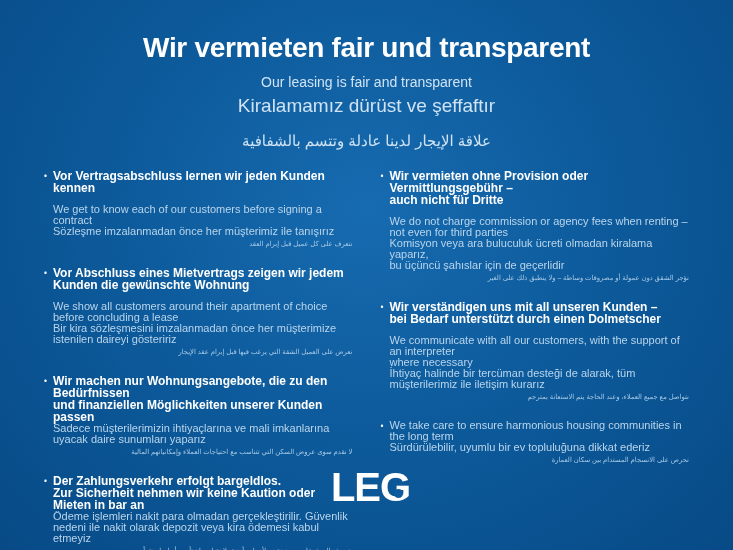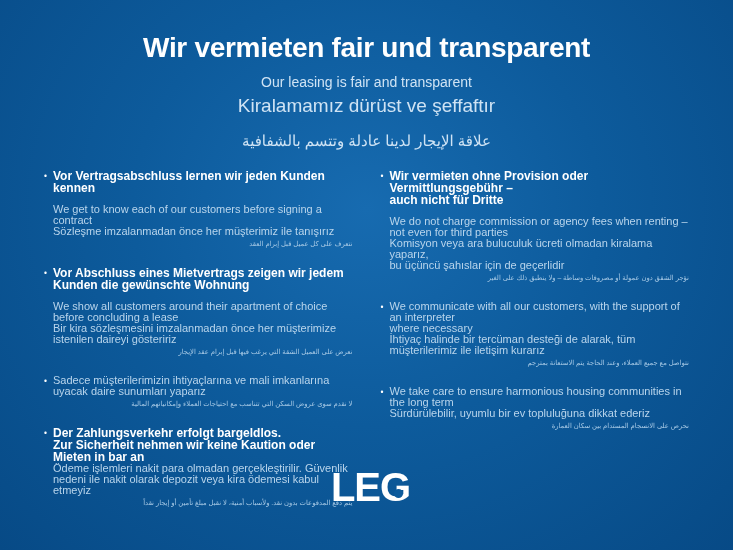--- a/index.html
+++ b/index.html
@@ -159,20 +159,21 @@
       <div class="item">
         <span class="bullet">•</span>
         <div class="line-de">Vor Abschluss eines Mietvertrags zeigen wir jedem<br>Kunden die gewünschte Wohnung</div>
         <div class="line-en">We show all customers around their apartment of choice before concluding a lease</div>
         <div class="line-tr">Bir kira sözleşmesini imzalanmadan önce her müşterimize istenilen daireyi gösteririz</div>
         <div class="line-ar">نعرض على العميل الشقة التي يرغب فيها قبل إبرام عقد الإيجار</div>
       </div>
 
       <div class="item">
         <span class="bullet">•</span>
+        <div class="line-de">Wir machen nur Wohnungsangebote, die zu den Bedürfnissen<br>und finanziellen Möglichkeiten unserer Kunden passen</div>
         <div class="line-tr">Sadece müşterilerimizin ihtiyaçlarına ve mali imkanlarına uyacak daire sunumları yaparız</div>
         <div class="line-ar">لا نقدم سوى عروض السكن التي تتناسب مع احتياجات العملاء وإمكانياتهم المالية</div>
       </div>
 
       <div class="item">
         <span class="bullet">•</span>
         <div class="line-de">Der Zahlungsverkehr erfolgt bargeldlos.<br>Zur Sicherheit nehmen wir keine Kaution oder Mieten in bar an</div>
         <div class="line-tr">Ödeme işlemleri nakit para olmadan gerçekleştirilir. Güvenlik nedeni ile nakit olarak depozit veya kira ödemesi kabul etmeyiz</div>
         <div class="line-ar">يتم دفع المدفوعات بدون نقد. ولأسباب أمنية، لا نقبل مبلغ تأمين أو إيجار نقداً</div>
       </div>
@@ -184,20 +185,21 @@
       <div class="item">
         <span class="bullet">•</span>
         <div class="line-de">Wir vermieten ohne Provision oder Vermittlungsgebühr –<br>auch nicht für Dritte</div>
         <div class="line-en">We do not charge commission or agency fees when renting –<br>not even for third parties</div>
         <div class="line-tr">Komisyon veya ara buluculuk ücreti olmadan kiralama yaparız,<br>bu üçüncü şahıslar için de geçerlidir</div>
         <div class="line-ar">نؤجر الشقق دون عمولة أو مصروفات وساطة – ولا ينطبق ذلك على الغير</div>
       </div>
 
       <div class="item">
         <span class="bullet">•</span>
+        <div class="line-de">Wir verständigen uns mit all unseren Kunden –<br>bei Bedarf unterstützt durch einen Dolmetscher</div>
         <div class="line-en">We communicate with all our customers, with the support of an interpreter<br>where necessary</div>
         <div class="line-tr">İhtiyaç halinde bir tercüman desteği de alarak, tüm müşterilerimiz ile iletişim kurarız</div>
         <div class="line-ar">نتواصل مع جميع العملاء، وعند الحاجة يتم الاستعانة بمترجم</div>
       </div>
 
       <div class="item">
         <span class="bullet">•</span>
         <div class="line-en">We take care to ensure harmonious housing communities in the long term</div>
         <div class="line-tr">Sürdürülebilir, uyumlu bir ev topluluğuna dikkat ederiz</div>
         <div class="line-ar">نحرص على الانسجام المستدام بين سكان العمارة</div>

